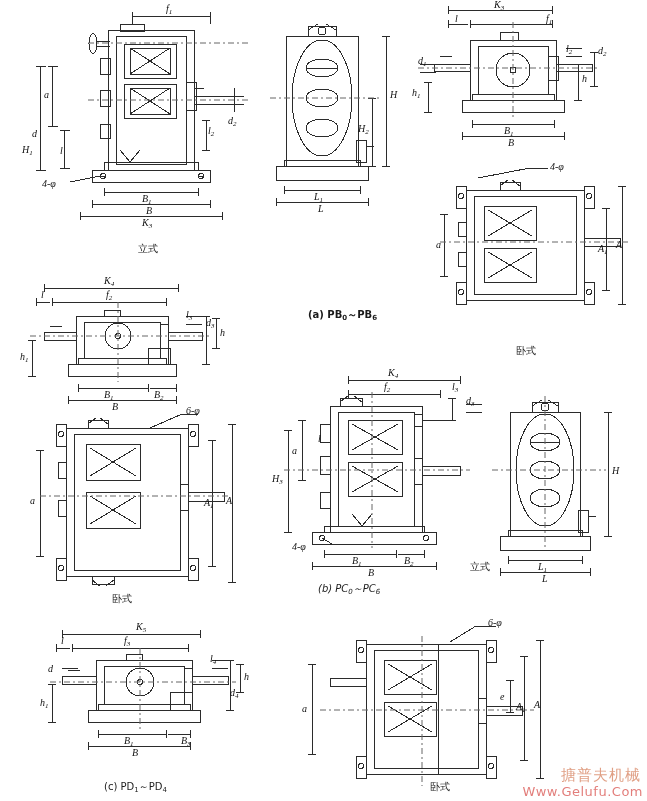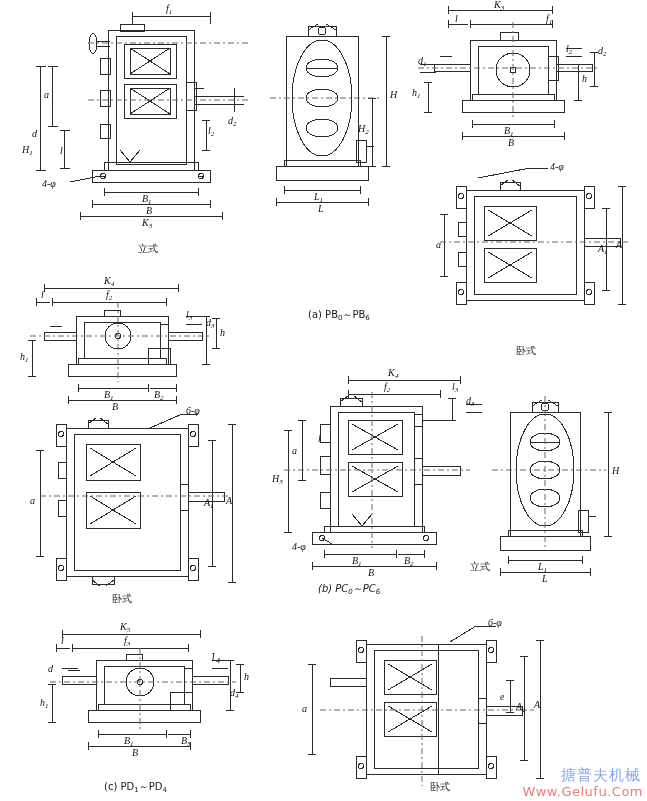--- a/index.html
+++ b/index.html
@@ -6,21 +6,21 @@
   body{width:647px;height:801px;position:relative;font-family:"Liberation Serif",serif;color:#1a1a1a;overflow:hidden;}
   #sheet{position:absolute;left:0;top:0;width:647px;height:801px;}
 
   .lbl{position:absolute;font-size:10px;line-height:10px;white-space:nowrap;color:#111;}
   .lbl.it{font-style:italic;font-family:"Liberation Serif",serif;}
   .cn{font-family:"DejaVu Sans",sans-serif;font-size:10px;}
   .cap{position:absolute;font-size:10px;white-space:nowrap;}
   .sub{font-size:7px;vertical-align:-2px;}
   svg{position:absolute;left:0;top:0;overflow:visible;}
   .wm{position:absolute;right:4px;bottom:2px;font-family:"DejaVu Sans",sans-serif;font-size:13px;color:#d9534f;opacity:.75;letter-spacing:.5px;}
-  .wm2{position:absolute;right:6px;bottom:16px;font-family:"DejaVu Sans",sans-serif;font-size:15px;color:#1d4ed8;opacity:.5;letter-spacing:1px;}
+  .wm2{position:absolute;right:6px;bottom:16px;font-family:"DejaVu Sans",sans-serif;font-size:15px;color:#c2410c;opacity:.5;letter-spacing:1px;}
 </style>
 </head>
 <body>
 
 <div id="sheet">
 
   <svg width="647" height="801">
     <g stroke="#2b2b2b" fill="none" stroke-width="1" shape-rendering="crispEdges">
 
       <rect x="108" y="30" width="86" height="140"></rect>
@@ -462,21 +462,21 @@
   <span class="lbl it" style="left:142px;top:218px;">K<span class="sub">3</span></span>
   <span class="lbl it" style="left:208px;top:126px;">l<span class="sub">2</span></span>
   <span class="lbl it" style="left:228px;top:116px;">d<span class="sub">2</span></span>
   <span class="lbl it" style="left:42px;top:179px;">4-φ</span>
   <span class="cap cn" style="left:138px;top:242px;">立式</span>
 
   <span class="lbl it" style="left:390px;top:90px;">H</span>
   <span class="lbl it" style="left:358px;top:124px;">H<span class="sub">2</span></span>
   <span class="lbl it" style="left:314px;top:192px;">L<span class="sub">1</span></span>
   <span class="lbl it" style="left:318px;top:204px;">L</span>
-  <span class="cap cn" style="left:308px;top:308px;">(a) PB<span class="sub">0</span>～PB<span class="sub">6</span></span>
+  <span class="cap cn" style="left:308px;top:308px;font-weight:bold;">(a) PB<span class="sub">0</span>～PB<span class="sub">6</span></span>
 
   <span class="lbl it" style="left:494px;top:0px;">K<span class="sub">3</span></span>
   <span class="lbl it" style="left:546px;top:14px;">f<span class="sub">1</span></span>
   <span class="lbl it" style="left:455px;top:14px;">l</span>
   <span class="lbl it" style="left:566px;top:44px;">l<span class="sub">2</span></span>
   <span class="lbl it" style="left:598px;top:46px;">d<span class="sub">2</span></span>
   <span class="lbl it" style="left:418px;top:56px;text-align:center;">d<span class="sub">1</span></span>
   <span class="lbl it" style="left:412px;top:88px;">h<span class="sub">1</span></span>
   <span class="lbl it" style="left:582px;top:74px;">h</span>
   <span class="lbl it" style="left:504px;top:126px;">B<span class="sub">1</span></span>
@@ -516,24 +516,24 @@
   <span class="lbl it" style="left:352px;top:556px;">B<span class="sub">1</span></span>
   <span class="lbl it" style="left:404px;top:556px;">B<span class="sub">2</span></span>
   <span class="lbl it" style="left:368px;top:568px;">B</span>
   <span class="cap cn" style="left:470px;top:560px;">立式</span>
   <span class="cap cn" style="left:318px;top:582px;font-style:italic;">(b) PC<span class="sub">0</span>～PC<span class="sub">6</span></span>
 
   <span class="lbl it" style="left:612px;top:466px;">H</span>
   <span class="lbl it" style="left:538px;top:562px;">L<span class="sub">1</span></span>
   <span class="lbl it" style="left:542px;top:574px;">L</span>
 
-  <span class="lbl it" style="left:120px;top:622px;">K<span class="sub">5</span></span>
+  <span class="lbl it" style="left:136px;top:622px;">K<span class="sub">5</span></span>
   <span class="lbl it" style="left:124px;top:636px;">f<span class="sub">3</span></span>
   <span class="lbl it" style="left:61px;top:636px;">l</span>
-  <span class="lbl it" style="left:210px;top:654px;font-family:Liberation Mono, monospace;">l<span class="sub">4</span></span>
+  <span class="lbl it" style="left:210px;top:654px;">l<span class="sub">4</span></span>
   <span class="lbl it" style="left:230px;top:688px;">d<span class="sub">4</span></span>
   <span class="lbl it" style="left:244px;top:672px;">h</span>
   <span class="lbl it" style="left:40px;top:698px;">h<span class="sub">1</span></span>
   <span class="lbl it" style="left:48px;top:664px;">d</span>
   <span class="lbl it" style="left:124px;top:736px;">B<span class="sub">1</span></span>
   <span class="lbl it" style="left:181px;top:736px;">B<span class="sub">3</span></span>
   <span class="lbl it" style="left:132px;top:748px;">B</span>
   <span class="cap cn" style="left:104px;top:780px;">(c) PD<span class="sub">1</span>～PD<span class="sub">4</span></span>
 
   <span class="lbl it" style="left:488px;top:618px;">6-φ</span>

